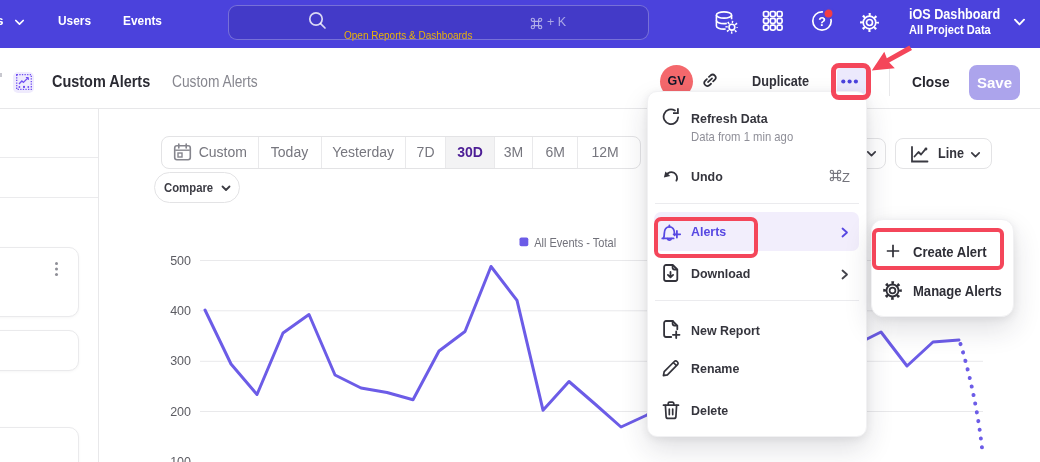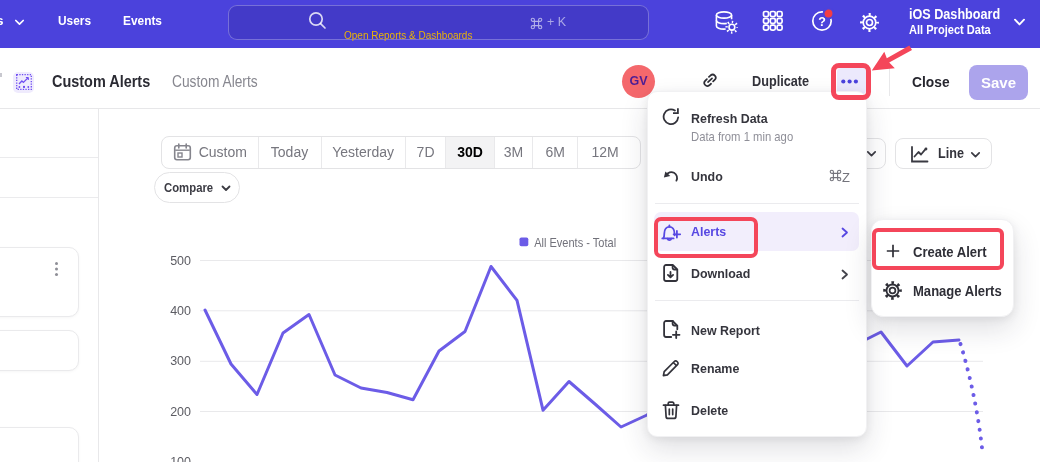--- a/index.html
+++ b/index.html
@@ -138,56 +138,56 @@
     <rect x="0.7" y="0.7" width="14.6" height="14.6" fill="none" stroke="#6f4df2" stroke-width="1.3" stroke-dasharray="1.3 1.3"></rect>
     <polyline points="3,10 5.9,7 7.4,8.4 12.2,3.6" fill="none" stroke="#6f4df2" stroke-width="1.3"></polyline>
     <path d="M12.3,3.5 H9.9 M12.3,3.5 V5.9" stroke="#6f4df2" stroke-width="1.1" fill="none"></path>
     <circle cx="3.4" cy="13" r="0.9" fill="#6f4df2"></circle>
     <rect x="7" y="11.9" width="2" height="2" fill="#6f4df2"></rect>
     <circle cx="12.3" cy="13" r="0.9" fill="#6f4df2"></circle>
   </svg>
   <div class="abs" style="left:52px;top:24px;font-size:17px;font-weight:700;color:#2b2b33;transform:scaleX(.85);transform-origin:left;">Custom Alerts</div>
   <div class="abs" style="left:171.5px;top:25px;font-size:16px;color:#87878f;transform:scaleX(.86);transform-origin:left;">Custom Alerts</div>
 
-  <div class="abs" style="left:622px;top:16.5px;width:33px;height:33px;border-radius:50%;background:#f4686c;color:#4c1d95;font-size:12.5px;font-weight:700;display:flex;align-items:center;justify-content:center;">GV</div>
+  <div class="abs" style="left:660px;top:16.5px;width:33px;height:33px;border-radius:50%;background:#f4686c;color:#0f172a;font-size:12.5px;font-weight:700;display:flex;align-items:center;justify-content:center;">GV</div>
 
   <svg class="abs" style="left:702px;top:25px" width="16" height="14.6" viewBox="0 0 23 21">
     <g fill="none" stroke="#2e2e36" stroke-width="2.5" stroke-linecap="round">
       <path d="M10 5.5 L12.5 3.3 a4.4 4.4 0 0 1 6 6.4 L16 12"></path>
       <path d="M13 15.5 L10.5 17.7 a4.4 4.4 0 0 1-6-6.4 L7 8.8"></path>
       <line x1="8.6" y1="13" x2="14.4" y2="7.8"></line>
     </g>
   </svg>
   <div class="abs" style="left:752px;top:25px;font-size:14.5px;font-weight:600;color:#33333b;transform:scaleX(.875);transform-origin:left;">Duplicate</div>
 
   <div class="abs" style="left:836.5px;top:20px;width:29px;height:26px;background:#ece9fc;border-radius:4px;"></div>
   <svg class="abs" style="left:840px;top:30.5px" width="22" height="5" viewBox="0 0 22 5">
     <circle cx="3.3" cy="2.5" r="2.1" fill="#4b42dc"></circle>
       <circle cx="9.6" cy="2.5" r="2.1" fill="#4b42dc"></circle>
       <circle cx="15.9" cy="2.5" r="2.1" fill="#4b42dc"></circle>
   </svg>
   <div class="abs" style="left:889px;top:18px;width:1px;height:30px;background:#e8e8ea;"></div>
   <div class="abs" style="left:911.5px;top:24.5px;font-size:15px;font-weight:600;color:#26262e;transform:scaleX(.92);transform-origin:left;">Close</div>
-  <div class="abs" style="left:969px;top:17px;width:59px;height:35px;background:#aca4ec;border-radius:8px;color:#fff;font-size:15px;font-weight:700;display:flex;align-items:center;justify-content:center;">Save</div>
+  <div class="abs" style="left:969px;top:17px;width:51px;height:35px;background:#aca4ec;border-radius:8px;color:#fff;font-size:15px;font-weight:700;display:flex;align-items:center;justify-content:center;">Save</div>
 </div>
 
 <div id="seg">
   <div class="segcell" style="left:0;width:96.5px;">
     <svg style="margin-right:7px" width="19" height="19" viewBox="0 0 19 19">
       <rect x="1.7" y="2.8" width="15.6" height="14" rx="2.2" fill="none" stroke="#85858d" stroke-width="1.6"></rect>
       <line x1="5.8" y1="1" x2="5.8" y2="5" stroke="#85858d" stroke-width="1.6" stroke-linecap="round"></line>
       <line x1="13.2" y1="1" x2="13.2" y2="5" stroke="#85858d" stroke-width="1.6" stroke-linecap="round"></line>
       <line x1="2.2" y1="7.2" x2="16.8" y2="7.2" stroke="#85858d" stroke-width="1.4"></line>
       <rect x="5" y="10" width="4" height="4" fill="none" stroke="#85858d" stroke-width="1.4"></rect>
     </svg>
     Custom</div>
   <div class="segcell" style="left:159.5px;width:84.3px;">Yesterday</div>
   <div class="segcell" style="left:96.5px;width:63px;">Today</div>
   <div class="segcell" style="left:243.8px;width:40.5px;">7D</div>
-  <div class="segcell" style="left:284.3px;width:48.7px;background:#f3f3f4;color:#000000;font-weight:700;text-align:center;">30D</div>
+  <div class="segcell" style="left:284.3px;width:48.7px;background:#f3f3f4;color:#4c1d95;font-weight:700;text-align:center;">30D</div>
   <div class="segcell" style="left:333px;width:38px;">3M</div>
   <div class="segcell" style="left:371px;width:45.3px;">6M</div>
   <div class="segcell" style="left:416.3px;width:53.7px;border-right:none;">12M</div>
 </div>
 <div id="compare">
     <div class="abs" style="left:9px;top:7px;transform:scaleX(.84);transform-origin:left;">Compare</div>
     <svg class="abs" style="left:66px;top:12px" width="10" height="7" viewBox="0 0 10 7">
       <path d="M1.5 1.5 L5 5 L8.5 1.5" fill="none" stroke="#3b3b43" stroke-width="1.8" stroke-linecap="round" stroke-linejoin="round"></path>
     </svg>
   </div>

